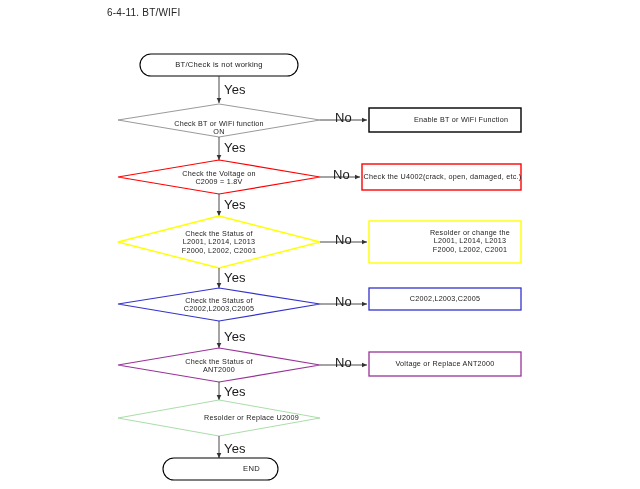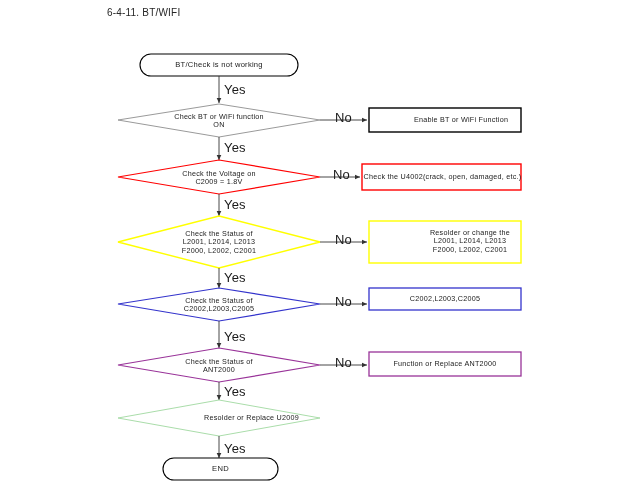--- a/index.html
+++ b/index.html
@@ -137,21 +137,21 @@
 
   <line x1="219" y1="436" x2="219" y2="458" stroke="#333333" stroke-width="0.9" marker-end="url(#arrowGray)"></line>
 
   <g>
     <rect x="163" y="458" width="115" height="22" rx="11" ry="11" fill="#ffffff" stroke="#000000" stroke-width="1.1"></rect>
   </g>
 </svg>
 
 <div class="node-label terminator-label" style="left:140px; top:61px; width:158px;">BT/Check is not working</div>
 
-<div class="node-label" style="left:139px; top:113px; width:160px;">Check BT or WiFi function
+<div class="node-label" style="left:139px; top:120px; width:160px;">Check BT or WiFi function
 ON</div>
 
 <div class="node-label" style="left:369px; top:116px; width:152px;padding-left:16px;">Enable BT or WiFi Function</div>
 
 <div class="node-label" style="left:139px; top:170px; width:160px;">Check the Voltage on
 C2009 = 1.8V</div>
 
 <div class="node-label" style="left:360px; top:173px; width:165px;">Check the U4002(crack, open, damaged, etc.)</div>
 
 <div class="node-label" style="left:139px; top:230px; width:160px;">Check the Status of
@@ -163,25 +163,25 @@
 F2000, L2002, C2001</div>
 
 <div class="node-label" style="left:139px; top:297px; width:160px;">Check the Status of
 C2002,L2003,C2005</div>
 
 <div class="node-label" style="left:369px; top:295px; width:152px;">C2002,L2003,C2005</div>
 
 <div class="node-label" style="left:139px; top:358px; width:160px;">Check the Status of
 ANT2000</div>
 
-<div class="node-label" style="left:369px; top:360px; width:152px;">Function or Replace ANT2000</div>
+<div class="node-label" style="left:369px; top:360px; width:152px;">Voltage or Replace ANT2000</div>
 
 <div class="node-label" style="left:139px; top:414px; width:160px;text-align:right;">Resolder or Replace U2009</div>
 
-<div class="node-label terminator-label" style="left:163px; top:465px; width:115px;">END</div>
+<div class="node-label terminator-label" style="left:163px; top:465px; width:115px;padding-left:31px;">END</div>
 
 <div class="edge-label" style="left:224px; top:82px;">Yes</div>
 <div class="edge-label" style="left:224px; top:140px;">Yes</div>
 <div class="edge-label" style="left:224px; top:197px;">Yes</div>
 <div class="edge-label" style="left:224px; top:270px;">Yes</div>
 <div class="edge-label" style="left:224px; top:329px;">Yes</div>
 <div class="edge-label" style="left:224px; top:384px;">Yes</div>
 <div class="edge-label" style="left:224px; top:441px;">Yes</div>
 
 <div class="edge-label" style="left:335px; top:110px;">No</div>

